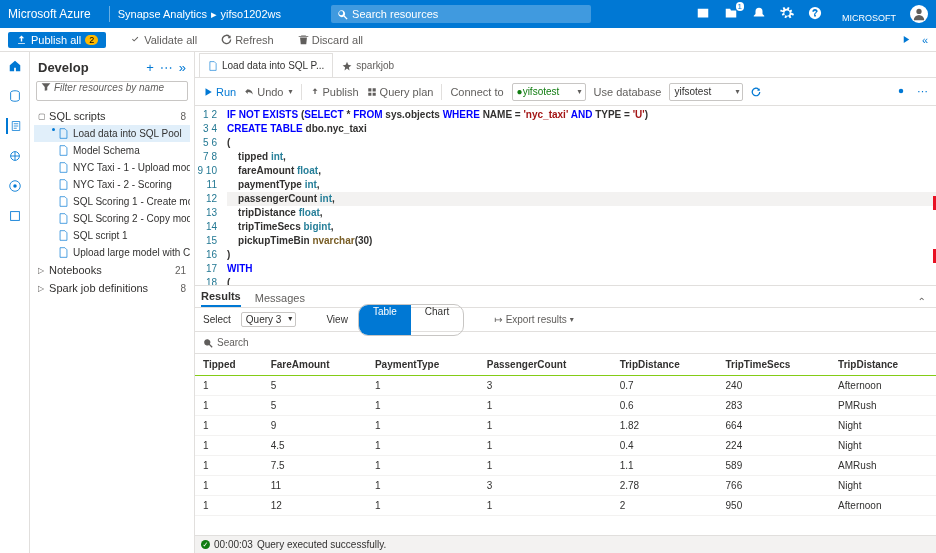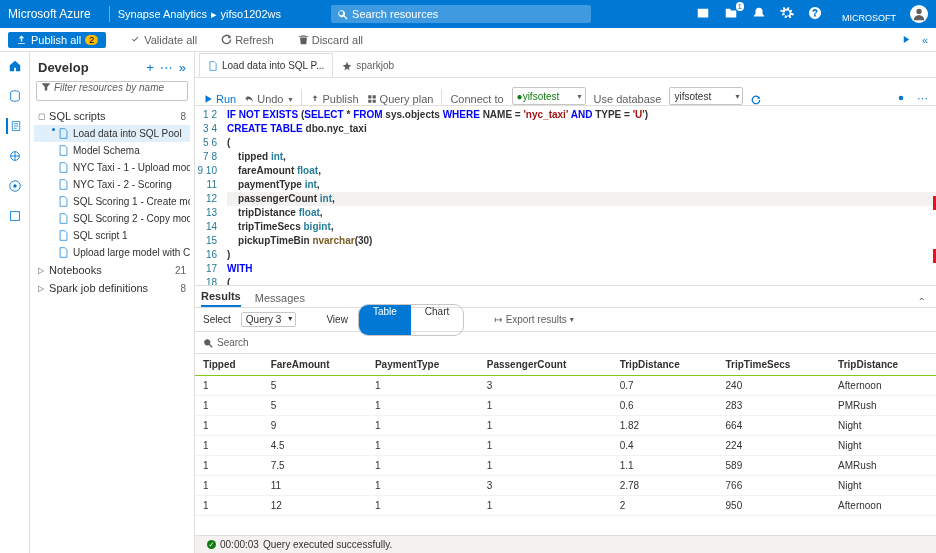--- a/index.html
+++ b/index.html
@@ -48,21 +48,21 @@
 .sidebar .leaf.active::before { content:""; position:absolute; left:18px; top:3px; width:3px; height:3px; background:#0078d4; border-radius:50%; }
 .sidebar .leaf svg { width: 11px; height: 11px; fill: #0078d4; flex-shrink: 0; }
 
 .content { flex: 1; display: flex; flex-direction: column; min-width: 0; position: relative; }
 
 .tabs { height: 26px; display: flex; align-items: flex-end; border-bottom: 1px solid #e1dfdd; padding-left: 4px; }
 .tabs .tab { height: 24px; display: flex; align-items: center; gap: 4px; padding: 0 8px; font-size: 10px; border: 1px solid transparent; border-bottom: none; color: #605e5c; }
 .tabs .tab.active { background: #fff; border-color: #e1dfdd; color: #323130; }
 .tabs .tab svg { width: 10px; height: 10px; fill: #0078d4; }
 
-.actionbar { height: 28px; display: flex; align-items: flex-end; gap: 8px; padding: 0 8px; border-bottom: 1px solid #e1dfdd; font-size: 11px; flex-wrap: nowrap; }
+.actionbar { height: 28px; display: flex; align-items: center; gap: 8px; padding: 0 8px; border-bottom: 1px solid #e1dfdd; font-size: 11px; flex-wrap: nowrap; }
 .actionbar .btn { display: flex; align-items: center; gap: 3px; color: #605e5c; }
 .actionbar .btn.primary { color: #0078d4; }
 .actionbar .btn svg { width: 10px; height: 10px; fill: currentColor; }
 .actionbar .sel { border: 1px solid #c8c6c4; border-radius: 2px; height: 18px; padding: 0 14px 0 4px; font-size: 10px; display: flex; align-items: center; position: relative; min-width: 74px; }
 .actionbar .sel.green { color: #107c10; }
 .actionbar .sel::after { content: "▾"; position: absolute; right: 3px; font-size: 8px; color: #605e5c; }
 .actionbar .lbl { color: #605e5c; }
 .actionbar .sep { width: 1px; height: 16px; background: #e1dfdd; }
 .actionbar .end { margin-left: auto; display: flex; gap: 10px; color: #0078d4; }
 
@@ -91,21 +91,21 @@
 .results .rtoolbar .exp { display: flex; align-items: center; gap: 3px; color: #605e5c; }
 .results .rtoolbar .exp::after { content: "▾"; font-size: 8px; }
 .results .search { height: 22px; border-bottom: 1px solid #e1dfdd; display: flex; align-items: center; padding: 0 8px; color: #605e5c; font-size: 10px; }
 .results .search svg { width: 10px; height: 10px; fill: #605e5c; margin-right: 4px; }
 
 .table { flex: 1; overflow: hidden; }
 .table table { width: 100%; border-collapse: collapse; font-size: 10px; }
 .table th { text-align: left; font-weight: 600; padding: 5px 8px; border-bottom: 1px solid #84cc16; }
 .table td { padding: 4px 8px; border-bottom: 1px solid #f3f2f1; }
 
-.status { height: 18px; background: #f3f2f1; display: flex; align-items: center; padding: 0 12px; font-size: 10px; gap: 4px; border-top: 1px solid #e1dfdd; }
+.status { height: 18px; background: #f3f2f1; display: flex; align-items: center; padding: 0 6px; font-size: 10px; gap: 4px; border-top: 1px solid #e1dfdd; }
 .status .ok { width: 9px; height: 9px; border-radius: 50%; background: #107c10; display: inline-flex; align-items: center; justify-content: center; color: #fff; font-size: 7px; }
 </style>
 </head>
 <body>
 
 <div class="topbar">
   <span class="brand">Microsoft Azure</span>
   <span class="divider"></span>
   <span class="crumb">Synapse Analytics</span>
   <span style="margin:0 4px">▸</span>

